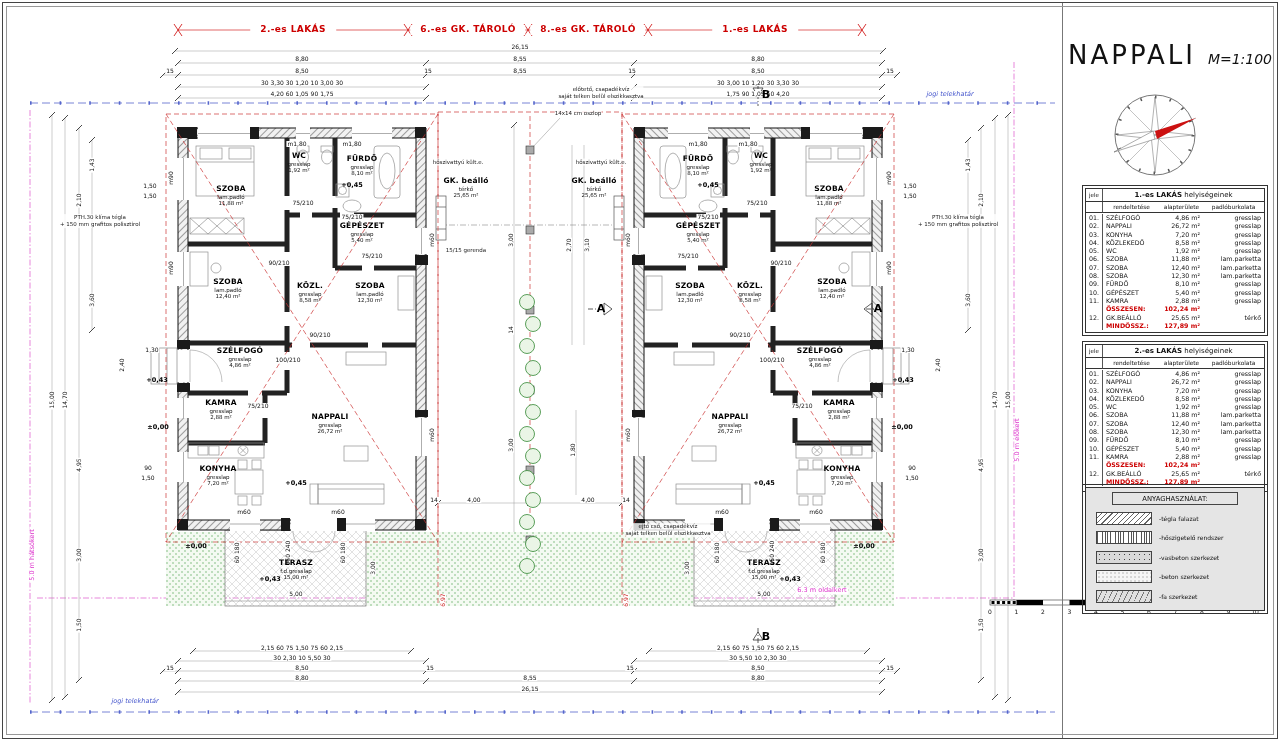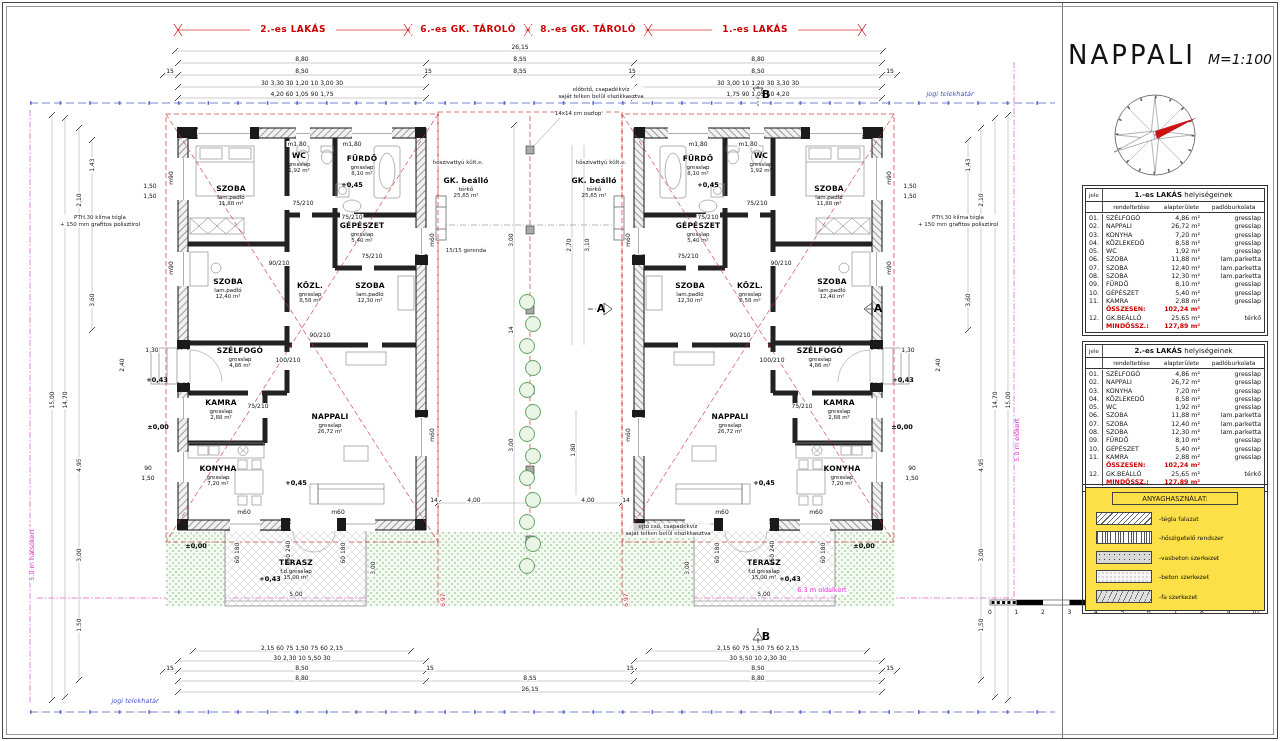--- a/index.html
+++ b/index.html
@@ -34,21 +34,21 @@
   .t-head span{border-bottom:1px solid #333;font-size:5.8px;text-align:center;padding:2px 0;}
   .t-head .c0{border-right:1px solid #555;}
   .t-body{padding:1px 0 2px;}
   .t-row span{font-size:6.3px;line-height:8.3px;padding:0 1px;}
   .t-row .c0{border-right:1px solid #555;text-align:center;}
   .t-row .c1{padding-left:3px;}
   .t-row .c2{text-align:right;padding-right:3px;}
   .t-row .c3{text-align:right;padding-right:3px;}
   .t-row.red .c1,.t-row.red .c2{color:#cc0000;font-weight:bold;}
   
-  .lgd{position:absolute;left:1085px;top:487px;width:178px;background:#fde047;border:1px solid #333;outline:1px solid #333;outline-offset:2px;padding-bottom:7px;z-index:12;}
+  .lgd{position:absolute;left:1085px;top:487px;width:178px;background:#e5e5e5;border:1px solid #333;outline:1px solid #333;outline-offset:2px;padding-bottom:7px;z-index:12;}
   .lgd-title{text-align:center;font-size:6.8px;border:1px solid #444;margin:4px 26px 2px;padding:1.5px 0;color:#111;}
   .lg-row{display:flex;align-items:center;gap:7px;margin:6.5px 10px 0;}
   .sw{width:54px;height:11px;border:1px solid #444;flex:none;background-color:#fff;}
   .lg-lab{font-size:6px;color:#111;}
   .pat-brick{background-image:repeating-linear-gradient(135deg,#fff 0 3px,#666 3px 3.8px);}
   .pat-insul{background-image:repeating-linear-gradient(90deg,#555 0 .8px,#fff .8px 2.6px);}
   .pat-rc{background-color:#d9d9d9;background-image:radial-gradient(#444 .9px,transparent 1px);background-size:5px 5px;}
   .pat-conc{background-color:#f6f6f6;background-image:radial-gradient(#888 .6px,transparent .75px);background-size:4px 4px;}
   .pat-wood{background-color:#e0e0e0;background-image:repeating-linear-gradient(115deg,transparent 0 4px,#777 4px 4.8px);}
 </style>

